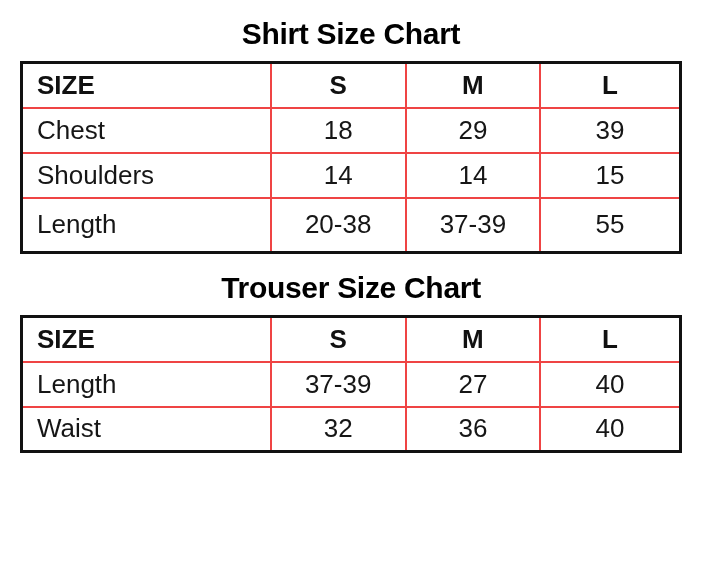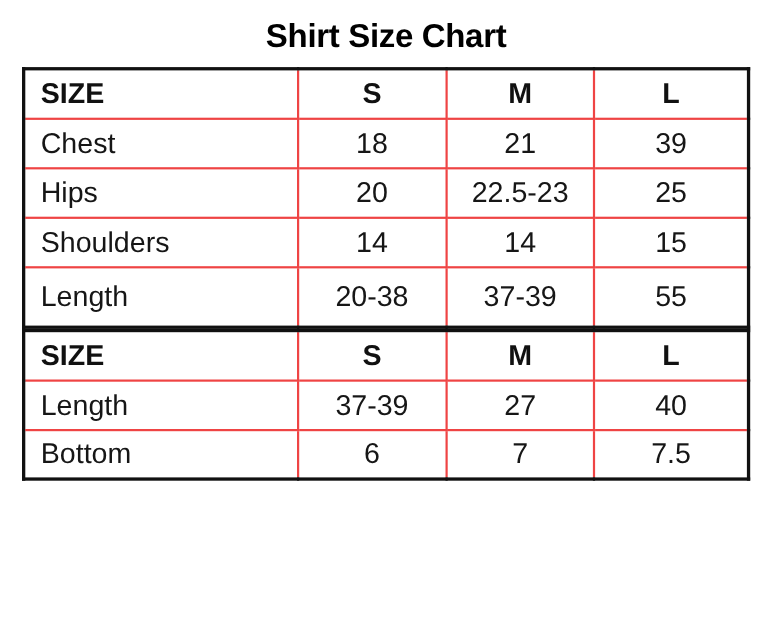--- a/index.html
+++ b/index.html
@@ -75,44 +75,39 @@
         <th class="label-col">SIZE</th>
         <th>S</th>
         <th>M</th>
         <th>L</th>
       </tr>
     </thead>
     <tbody>
       <tr>
         <td class="label-col">Chest</td>
         <td>18</td>
-        <td>21</td>
+        <td>29</td>
         <td>39</td>
-      </tr>
-      <tr>
-        <td class="label-col">Hips</td>
-        <td>20</td>
-        <td>22.5-23</td>
-        <td>25</td>
       </tr>
       <tr>
         <td class="label-col">Shoulders</td>
         <td>14</td>
         <td>14</td>
         <td>15</td>
       </tr>
       <tr class="tall">
         <td class="label-col">Length</td>
         <td>20-38</td>
         <td>37-39</td>
         <td>55</td>
       </tr>
     </tbody>
   </table>
 
+  <h2 class="chart-title">Trouser Size Chart</h2>
 
   <table class="size-table">
     <colgroup>
       <col class="c-label">
         <col class="c-s">
         <col class="c-m">
         <col class="c-l">
     </colgroup>
     <thead>
       <tr>
@@ -123,21 +118,21 @@
       </tr>
     </thead>
     <tbody>
       <tr>
         <td class="label-col">Length</td>
         <td>37-39</td>
         <td>27</td>
         <td>40</td>
       </tr>
       <tr>
-        <td class="label-col">Bottom</td>
-        <td>6</td>
-        <td>7</td>
-        <td>7.5</td>
+        <td class="label-col">Waist</td>
+        <td>32</td>
+        <td>36</td>
+        <td>40</td>
       </tr>
     </tbody>
   </table>
 
 </div>
 
 </body></html>

